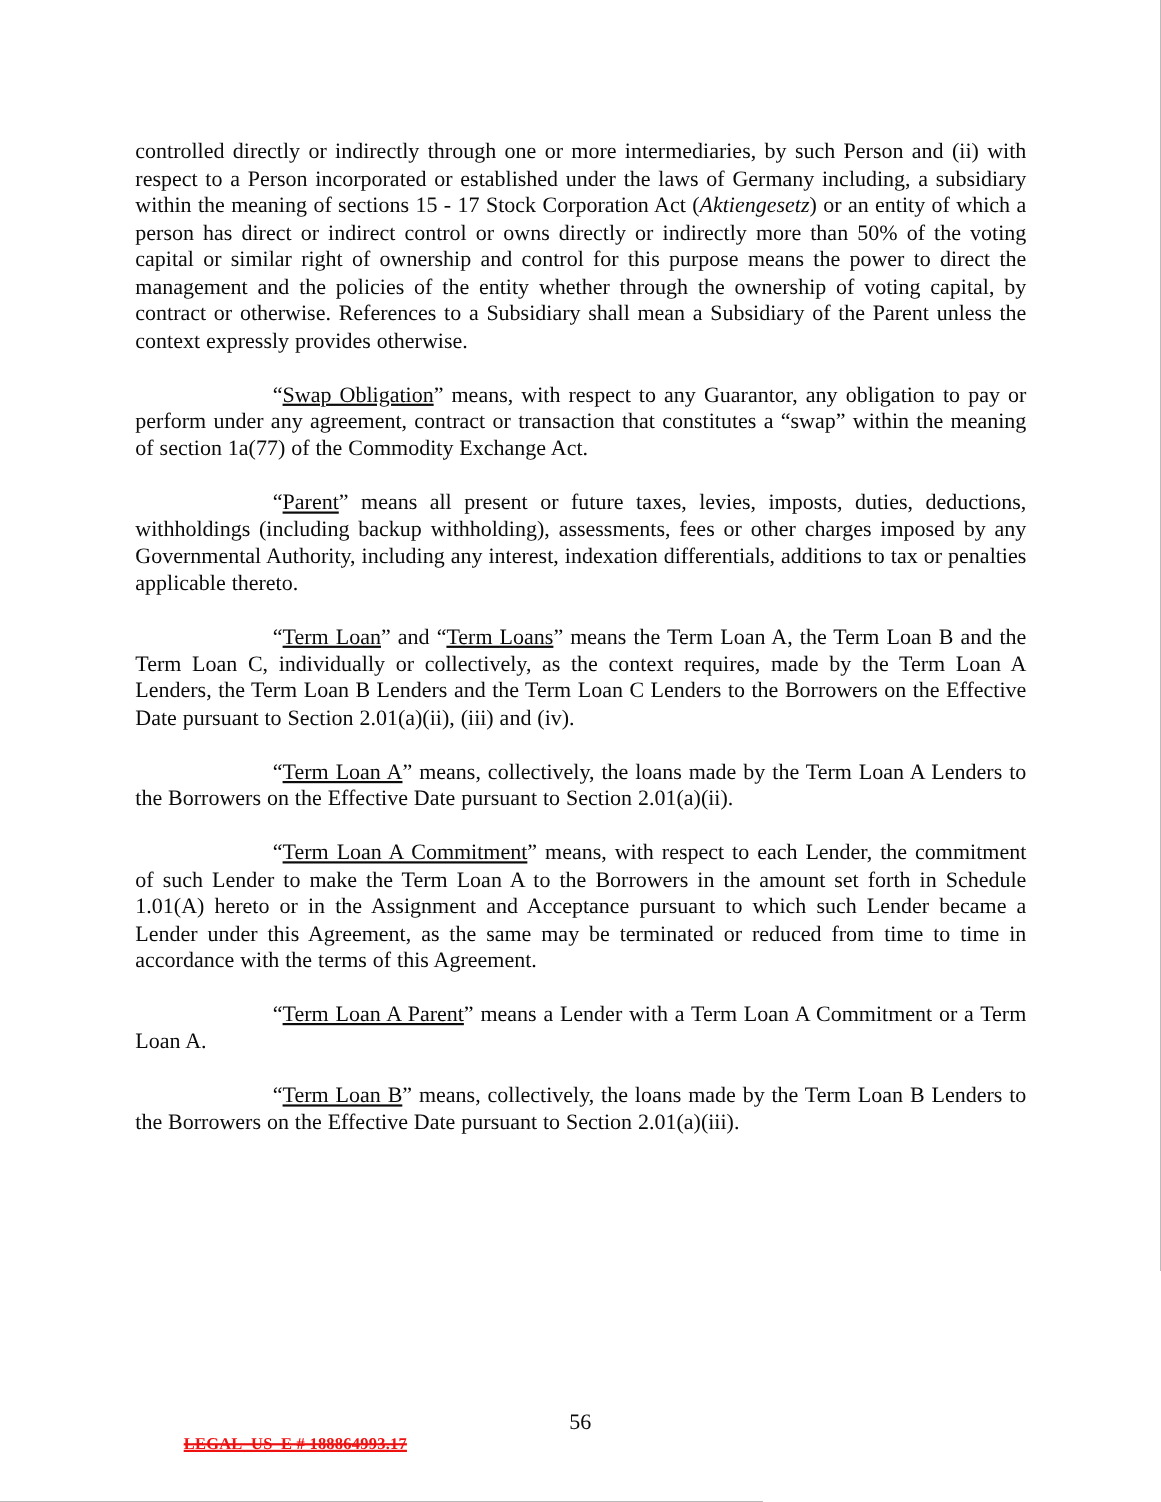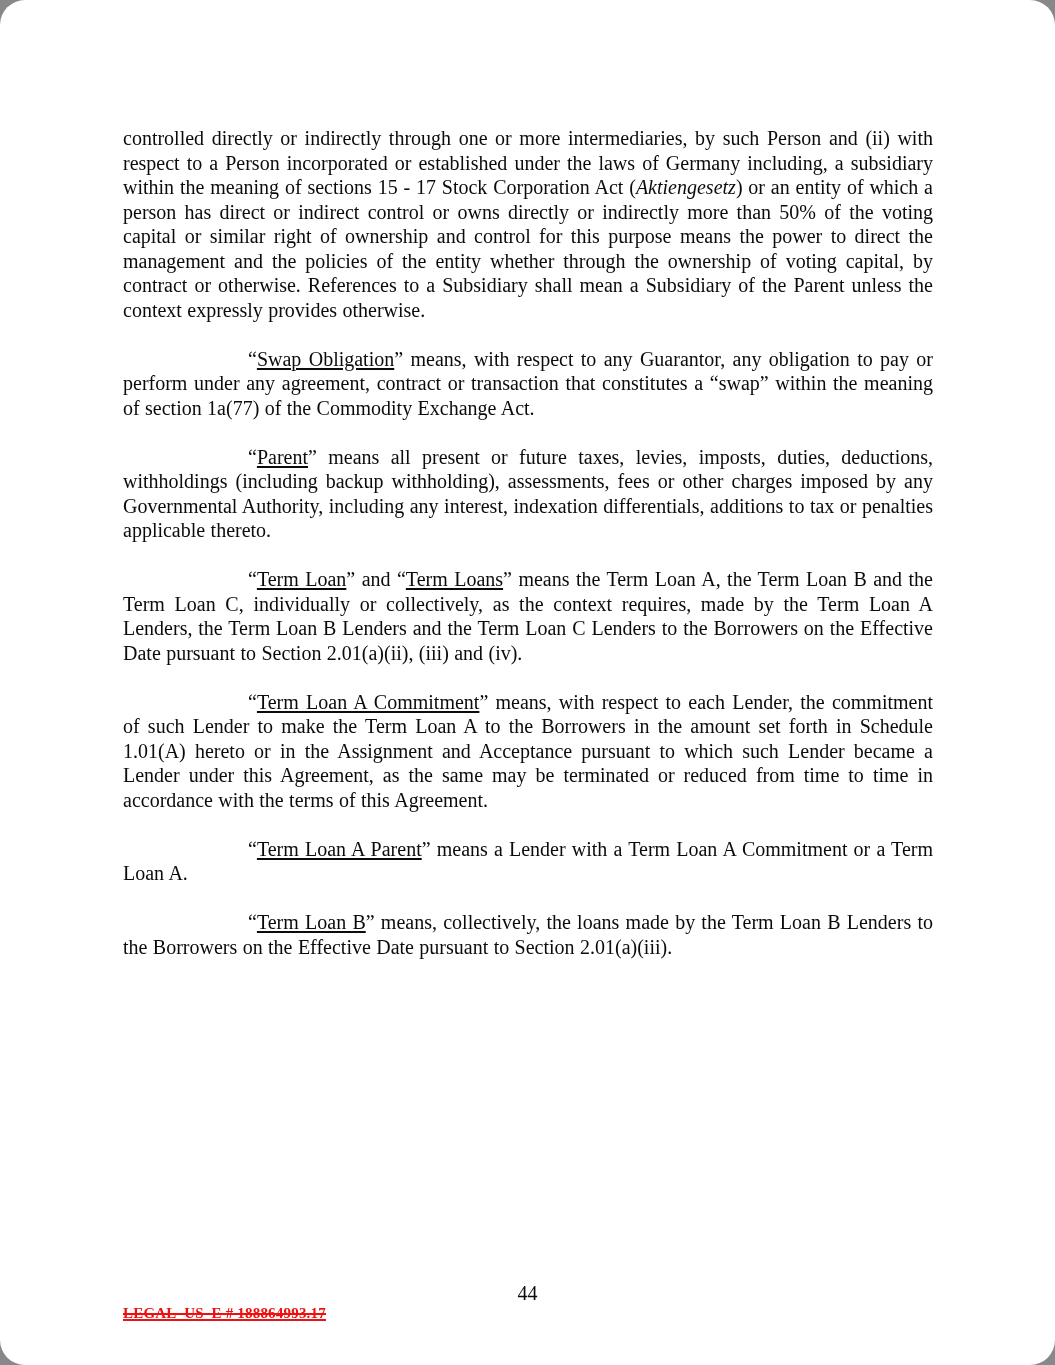--- a/index.html
+++ b/index.html
@@ -5,21 +5,20 @@
   html, body { margin: 0; padding: 0; background: #888; }
   .page {
     position: relative;
     width: 1055px;
     height: 1365px;
     background: #ffffff;
     margin: 0 auto;
     font-family: "Liberation Serif", "DejaVu Serif", serif;
     color: #0b0b0b;
     overflow: hidden;
-    border-radius: 25px;
   }
   .doc {
     position: absolute;
     left: 123px;
     top: 126px;
     width: 810px;
   }
   p.para {
     font-size: 20px;
     line-height: 24.5px;
@@ -52,19 +51,20 @@
 </style>
 </head>
 <body>
 
 <div class="page" style="color: rgb(11, 11, 11);">
   <div class="doc">
       <p class="para"><span>controlled directly or indirectly through one or more intermediaries, by such Person and (ii) with respect to a Person incorporated or established under the laws of Germany including, a subsidiary within the meaning of sections 15 - 17 Stock Corporation Act (</span><span class="i">Aktiengesetz</span><span>) or an entity of which a person has direct or indirect control or owns directly or indirectly more than 50% of the voting capital or similar right of ownership and control for this purpose means the power to direct the management and the policies of the entity whether through the ownership of voting capital, by contract or otherwise.  References to a Subsidiary shall mean a Subsidiary of the Parent unless the context expressly provides otherwise.</span></p>
       <p class="para indent"><span>“</span><span class="u">Swap Obligation</span><span>” means, with respect to any Guarantor, any obligation to pay or perform under any agreement, contract or transaction that constitutes a “swap” within the meaning of section 1a(77) of the Commodity Exchange Act.</span></p>
       <p class="para indent"><span>“</span><span class="u">Parent</span><span>” means all present or future taxes, levies, imposts, duties, deductions, withholdings (including backup withholding), assessments, fees or other charges imposed by any Governmental Authority, including any interest, indexation differentials, additions to tax or penalties applicable thereto.</span></p>
       <p class="para indent"><span>“</span><span class="u">Term Loan</span><span>” and “</span><span class="u">Term Loans</span><span>” means the Term Loan A, the Term Loan B and the Term Loan C, individually or collectively, as the context requires, made by the Term Loan A Lenders, the Term Loan B Lenders and the Term Loan C Lenders to the Borrowers on the Effective Date pursuant to Section 2.01(a)(ii), (iii) and (iv).</span></p>
+      <p class="para indent"><span>“</span><span class="u">Term Loan A</span><span>” means, collectively, the loans made by the Term Loan A Lenders to the Borrowers on the Effective Date pursuant to Section 2.01(a)(ii).</span></p>
       <p class="para indent"><span>“</span><span class="u">Term Loan A Commitment</span><span>” means, with respect to each Lender, the commitment of such Lender to make the Term Loan A to the Borrowers in the amount set forth in Schedule 1.01(A) hereto or in the Assignment and Acceptance pursuant to which such Lender became a Lender under this Agreement, as the same may be terminated or reduced from time to time in accordance with the terms of this Agreement.</span></p>
       <p class="para indent"><span>“</span><span class="u">Term Loan A Parent</span><span>” means a Lender with a Term Loan A Commitment or a Term Loan A.</span></p>
       <p class="para indent"><span>“</span><span class="u">Term Loan B</span><span>” means, collectively, the loans made by the Term Loan B Lenders to the Borrowers on the Effective Date pursuant to Section 2.01(a)(iii).</span></p>
     </div>
-  <div class="page-number">44</div>
-  <div class="footer-stamp" style="color: rgb(238, 17, 17);">LEGAL_US_E # 188864993.17</div>
+  <div class="page-number">56</div>
+  <div class="footer-stamp" style="color: rgb(238, 17, 17); margin-left: 44px;">LEGAL_US_E # 188864993.17</div>
 </div>
 
 </body></html>

